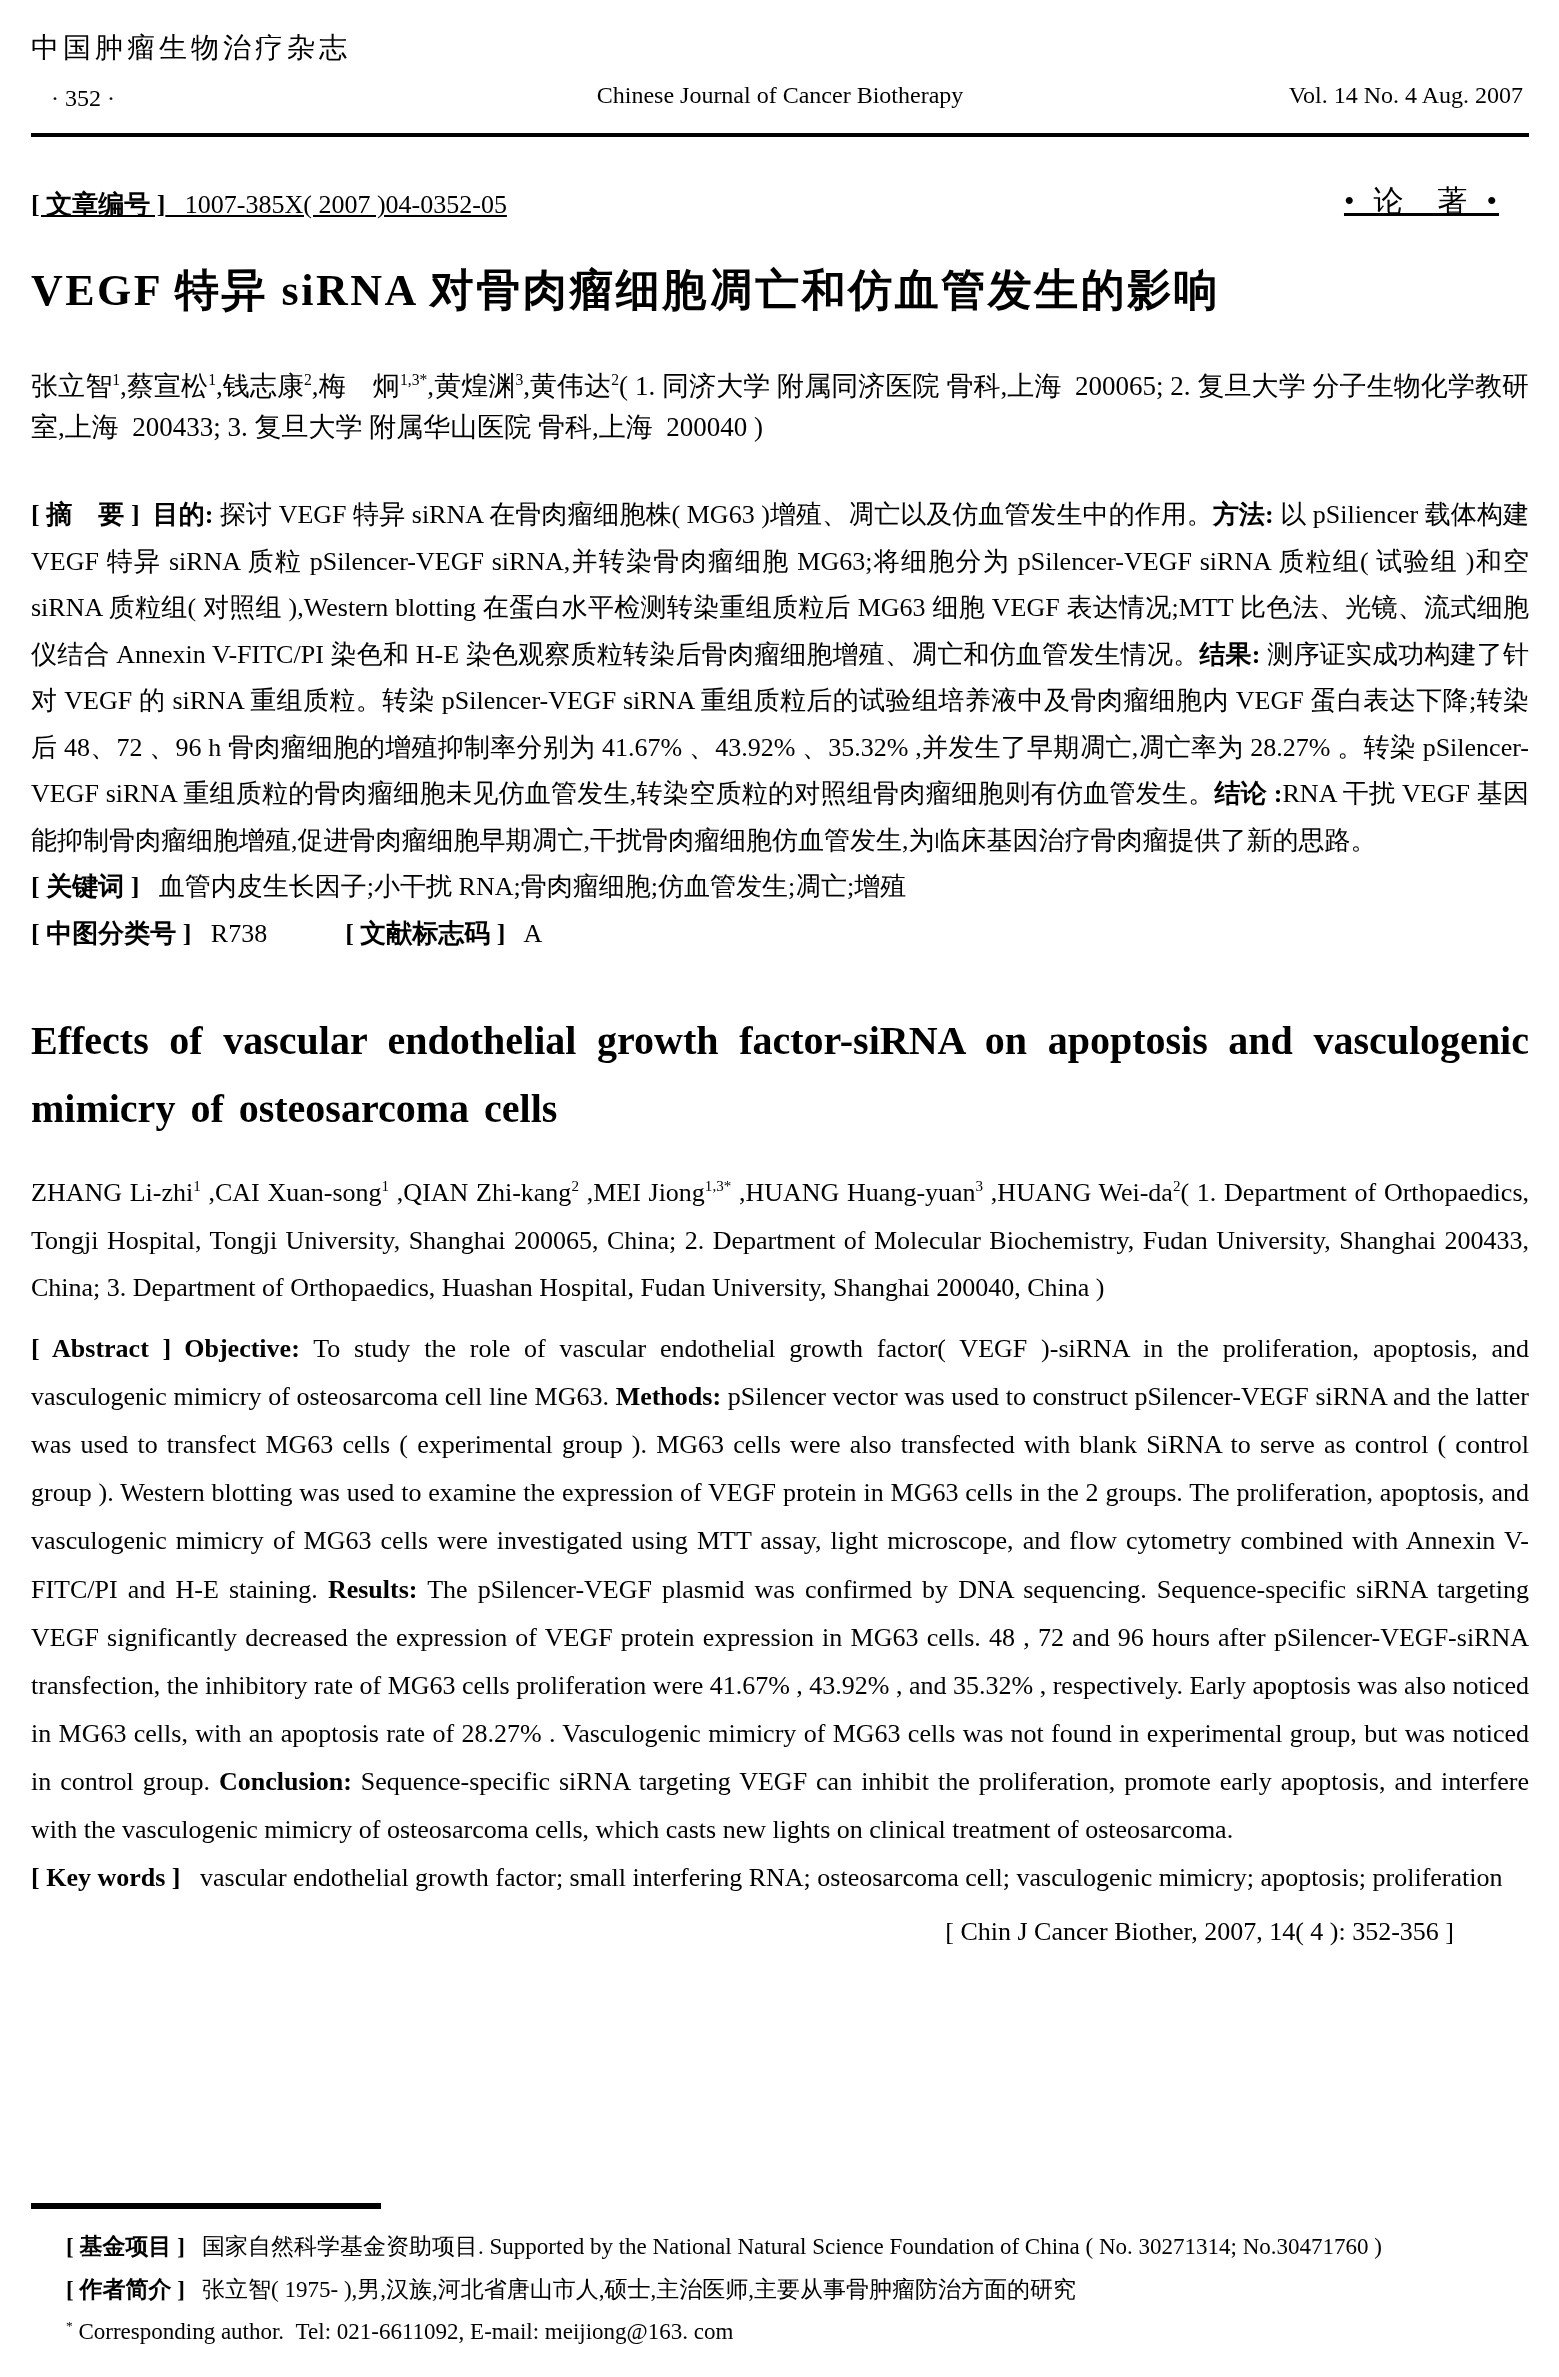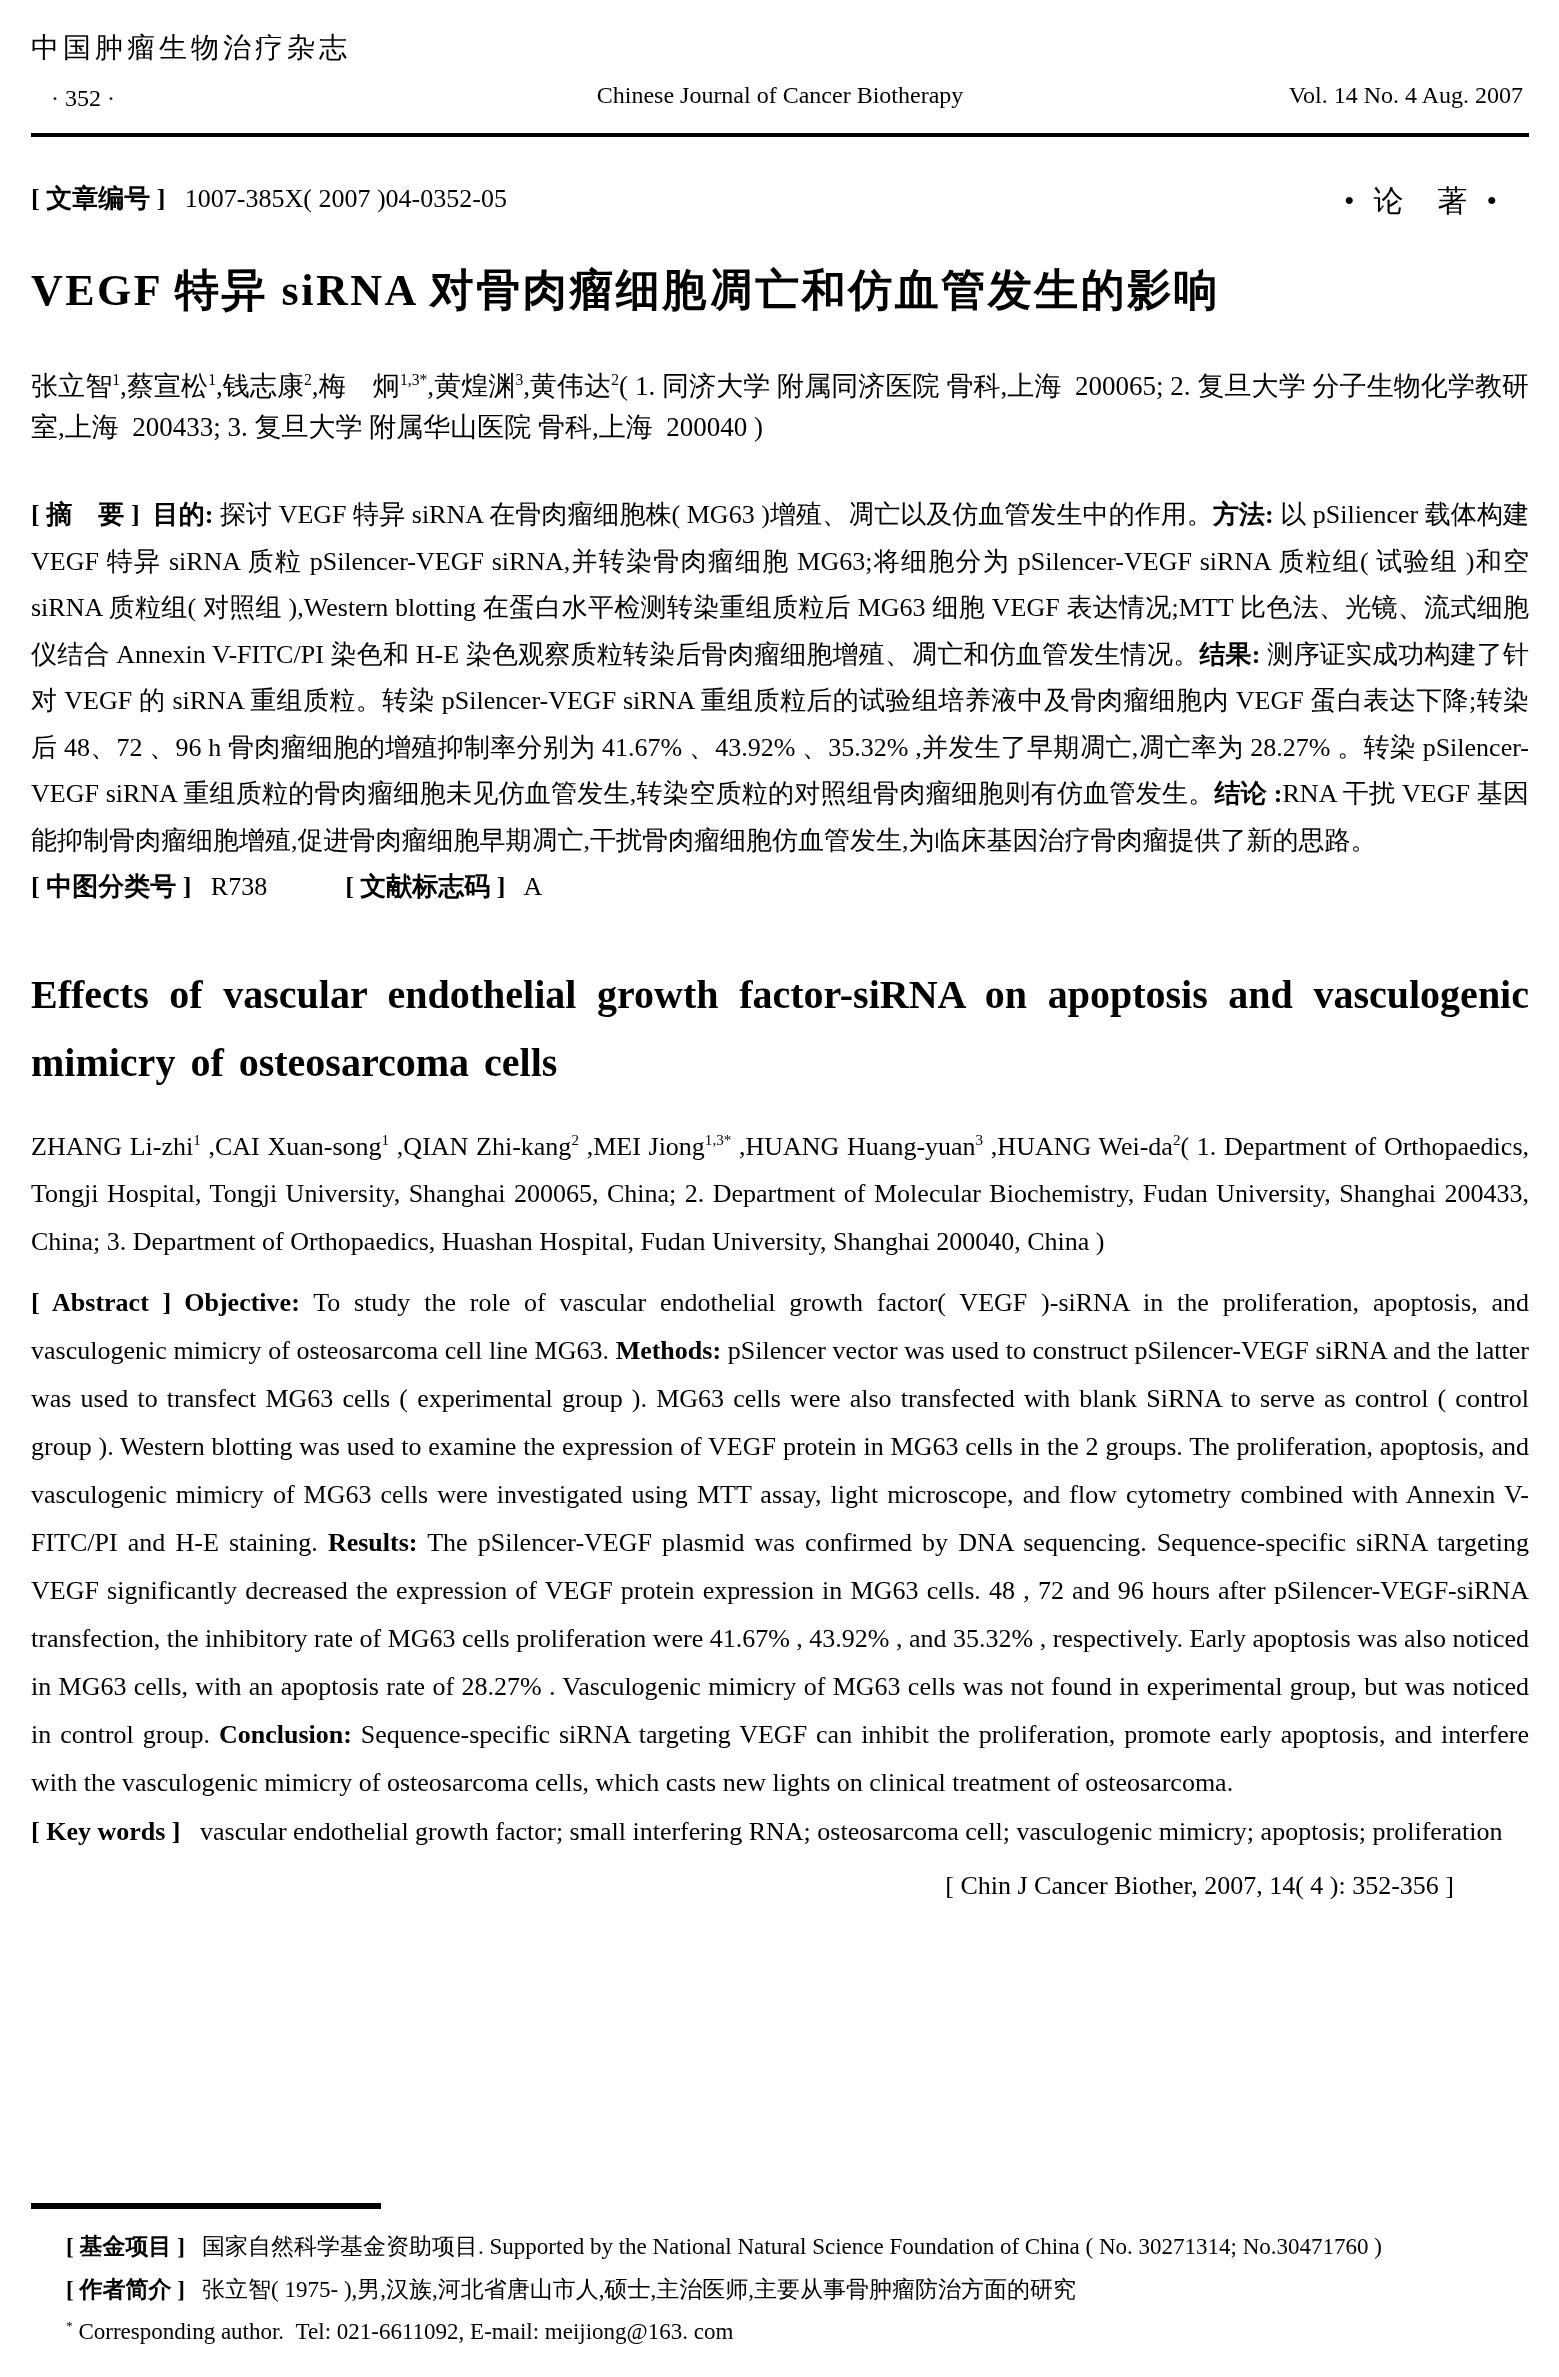--- a/index.html
+++ b/index.html
@@ -41,23 +41,24 @@
   .jvol  { position: absolute; right: 6px; top: 0; }
   .rule {
     border: none;
     border-top: 4.5px solid #000;
     margin-top: 20px;
   }
   
   .meta {
     display: flex;
     justify-content: space-between;
-    align-items: flex-start;
+    align-items: flex-end;
     margin-top: 44px;
     font-size: 26px;
+    text-decoration: underline;
   }
   .badge {
     font-size: 30px;
     letter-spacing: 2px;
     margin-right: 30px;
     white-space: nowrap;
   }
   
   .title-cn {
     font-size: 44px;
@@ -145,20 +146,21 @@
     <span><span class="b">[ 文章编号 ]</span><span>  1007-385X( 2007 )04-0352-05</span></span>
     <span class="badge">• 论 著 •</span>
   </div>
 
   <h1 class="title-cn">VEGF 特异 siRNA 对骨肉瘤细胞凋亡和仿血管发生的影响</h1>
 
   <p class="authors-cn"><span>张立智</span><sup>1</sup><span>,蔡宣松</span><sup>1</sup><span>,钱志康</span><sup>2</sup><span>,梅　炯</span><sup>1,3*</sup><span>,黄煌渊</span><sup>3</sup><span>,黄伟达</span><sup>2</sup><span>( 1. 同济大学 附属同济医院 骨科,上海 200065; 2. 复旦大学 分子生物化学教研室,上海 200433; 3. 复旦大学 附属华山医院 骨科,上海 200040 )</span></p>
 
   <div class="abs-block">
     <p class="abs-cn"><span class="b">[ 摘 要 ]</span><span> </span><span class="b">目的:</span><span> 探讨 VEGF 特异 siRNA 在骨肉瘤细胞株( MG63 )增殖、凋亡以及仿血管发生中的作用。</span><span class="b">方法:</span><span> 以 pSiliencer 载体构建 VEGF 特异 siRNA 质粒 pSilencer-VEGF siRNA,并转染骨肉瘤细胞 MG63;将细胞分为 pSilencer-VEGF siRNA 质粒组( 试验组 )和空 siRNA 质粒组( 对照组 ),Western blotting 在蛋白水平检测转染重组质粒后 MG63 细胞 VEGF 表达情况;MTT 比色法、光镜、流式细胞仪结合 Annexin V-FITC/PI 染色和 H-E 染色观察质粒转染后骨肉瘤细胞增殖、凋亡和仿血管发生情况。</span><span class="b">结果:</span><span> 测序证实成功构建了针对 VEGF 的 siRNA 重组质粒。转染 pSilencer-VEGF siRNA 重组质粒后的试验组培养液中及骨肉瘤细胞内 VEGF 蛋白表达下降;转染后 48、72 、96 h 骨肉瘤细胞的增殖抑制率分别为 41.67% 、43.92% 、35.32% ,并发生了早期凋亡,凋亡率为 28.27% 。转染 pSilencer-VEGF siRNA 重组质粒的骨肉瘤细胞未见仿血管发生,转染空质粒的对照组骨肉瘤细胞则有仿血管发生。</span><span class="b">结论 :</span><span>RNA 干扰 VEGF 基因能抑制骨肉瘤细胞增殖,促进骨肉瘤细胞早期凋亡,干扰骨肉瘤细胞仿血管发生,为临床基因治疗骨肉瘤提供了新的思路。</span></p>
+    <p class="abs-cn"><span class="b">[ 关键词 ]</span><span>  血管内皮生长因子;小干扰 RNA;骨肉瘤细胞;仿血管发生;凋亡;增殖</span></p>
     <p class="abs-cn"><span class="b">[ 中图分类号 ]</span><span>  R738</span><span>   </span><span class="b">[ 文献标志码 ]</span><span>  A</span></p>
   </div>
 
   <h2 class="title-en">Effects of vascular endothelial growth factor-siRNA on apoptosis and vasculogenic mimicry of osteosarcoma cells</h2>
 
   <p class="authors-en"><span>ZHANG Li-zhi</span><sup>1</sup><span> ,CAI Xuan-song</span><sup>1</sup><span> ,QIAN Zhi-kang</span><sup>2</sup><span> ,MEI Jiong</span><sup>1,3*</sup><span> ,HUANG Huang-yuan</span><sup>3</sup><span> ,HUANG Wei-da</span><sup>2</sup><span>( 1. Department of Orthopaedics, Tongji Hospital, Tongji University, Shanghai 200065, China; 2. Department of Molecular Biochemistry, Fudan University, Shanghai 200433, China; 3. Department of Orthopaedics, Huashan Hospital, Fudan University, Shanghai 200040, China )</span></p>
 
   <div class="abs-en-block">
     <p class="abs-en"><span class="b">[ Abstract ]</span><span> </span><span class="b">Objective:</span><span> To study the role of vascular endothelial growth factor( VEGF )-siRNA in the proliferation, apoptosis, and vasculogenic mimicry of osteosarcoma cell line MG63. </span><span class="b">Methods:</span><span> pSilencer vector was used to construct pSilencer-VEGF siRNA and the latter was used to transfect MG63 cells ( experimental group ). MG63 cells were also transfected with blank SiRNA to serve as control ( control group ). Western blotting was used to examine the expression of VEGF protein in MG63 cells in the 2 groups. The proliferation, apoptosis, and vasculogenic mimicry of MG63 cells were investigated using MTT assay, light microscope, and flow cytometry combined with Annexin V-FITC/PI and H-E staining. </span><span class="b">Results:</span><span> The pSilencer-VEGF plasmid was confirmed by DNA sequencing. Sequence-specific siRNA targeting VEGF significantly decreased the expression of VEGF protein expression in MG63 cells. 48 , 72 and 96 hours after pSilencer-VEGF-siRNA transfection, the inhibitory rate of MG63 cells proliferation were 41.67% , 43.92% , and 35.32% , respectively. Early apoptosis was also noticed in MG63 cells, with an apoptosis rate of 28.27% . Vasculogenic mimicry of MG63 cells was not found in experimental group, but was noticed in control group. </span><span class="b">Conclusion:</span><span> Sequence-specific siRNA targeting VEGF can inhibit the proliferation, promote early apoptosis, and interfere with the vasculogenic mimicry of osteosarcoma cells, which casts new lights on clinical treatment of osteosarcoma.</span></p>
     <p class="abs-en"><span class="b">[ Key words ]</span><span>  vascular endothelial growth factor; small interfering RNA; osteosarcoma cell; vasculogenic mimicry; apoptosis; proliferation</span></p>

